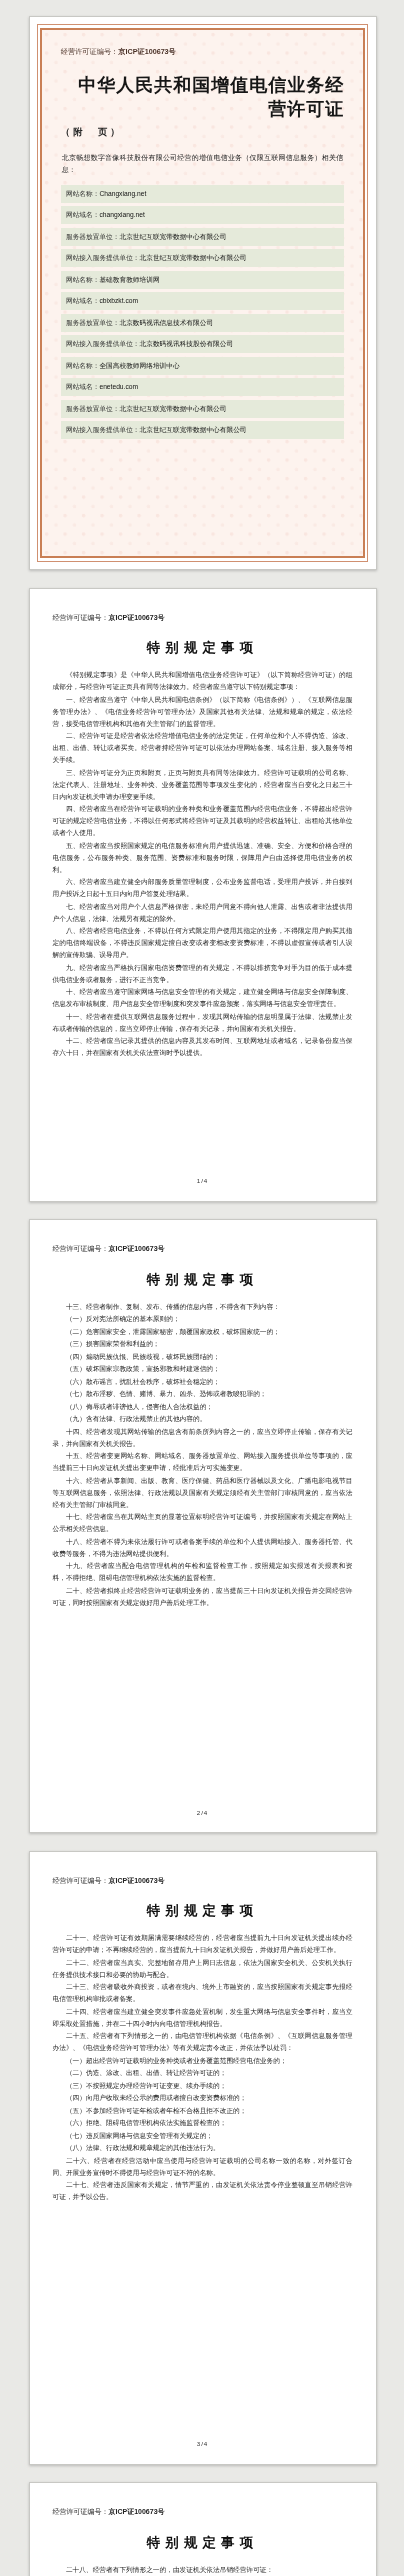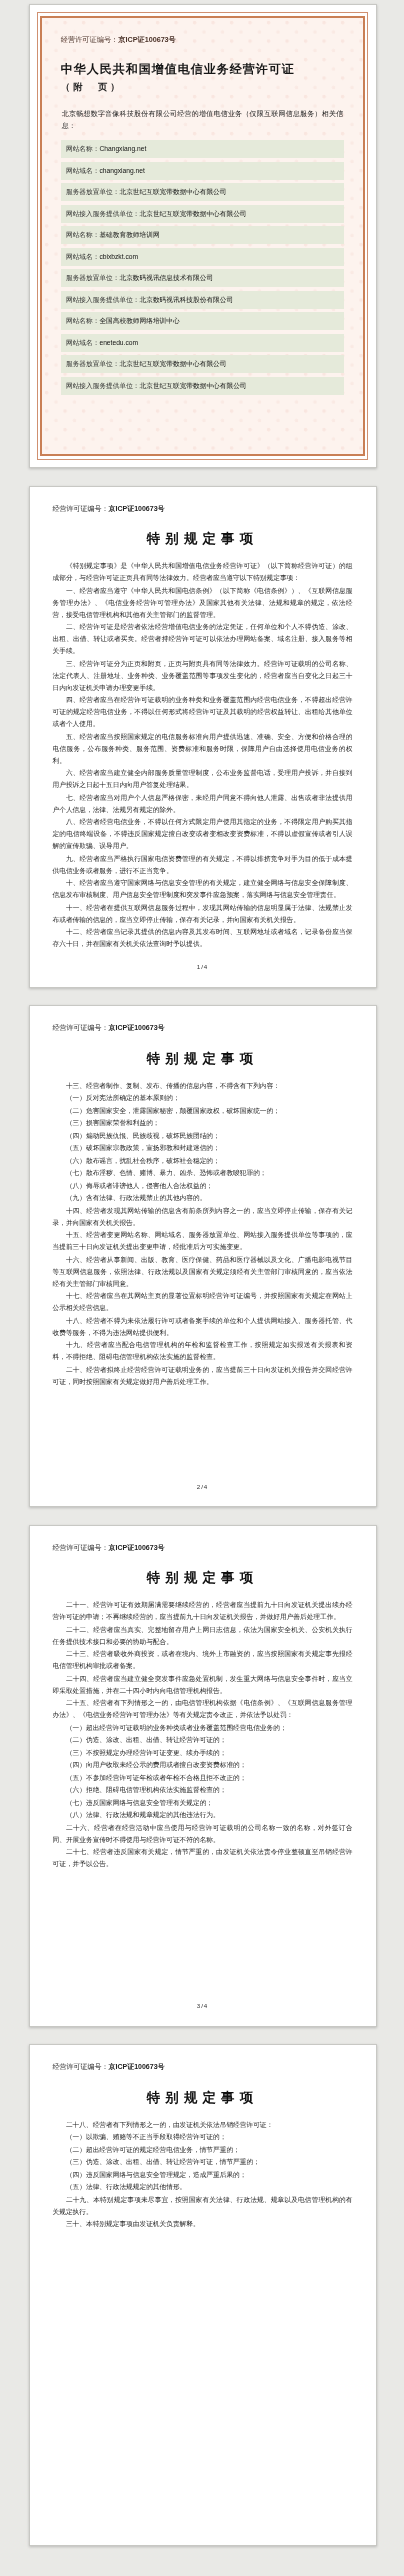--- a/index.html
+++ b/index.html
@@ -14,44 +14,44 @@
     width:348px;
     margin:0 auto 17.5px;
     background:#ffffff;
     border:0.5px solid #c8c8c4;
     box-shadow:0 0.5px 2.6px rgba(0,0,0,.20);
     position:relative;
     box-sizing:border-box;
   }
 
   
-  .cover{height:464px;}
+  .cover{height:554px;margin-top:12px;}
   .frame-outer{
     position:absolute; top:7.2px; left:7.2px; right:7.2px; bottom:7.2px;
     border:1px solid #d09070;
   }
   .frame-inner{
     position:absolute; top:2.6px; left:2.6px; right:2.6px; bottom:2.6px;
     border:2.1px solid #c97f55;
     background-color:#fdf3ee;
     background-image:
       radial-gradient(circle at 4.6px 4.6px, rgba(226,150,135,.14) 1.5px, transparent 2.1px),
       radial-gradient(circle at 14px 14px, rgba(226,150,135,.10) 1.5px, transparent 2.1px);
     background-size:18.5px 18.5px;
     padding:17.5px 18.5px;
     box-sizing:border-box;
     overflow:hidden;
   }
   .cover-no{font-size:7.2px; color:#4a3228; margin-bottom:15.5px;}
   .cover-no .num{font-weight:bold;}
   .cover-title{
     margin:2.1px 0 4.1px;
-    text-align:left;
+    text-align:right;
     font-family:"Liberation Serif","DejaVu Serif",serif;
-    font-size:12px; font-weight:bold; color:#161616;
+    font-size:18px; font-weight:bold; color:#161616;
     letter-spacing:1px; line-height:1.35;
   }
   .cover-sub{
     text-align:left; font-size:9.3px; letter-spacing:3.1px;
     color:#222; margin-bottom:13.4px;
     font-family:"Liberation Serif","DejaVu Serif",serif; font-weight:bold;
   }
   .cover-intro{
     font-size:7px; line-height:1.75; color:#222;
     margin:0 1px 8.2px; text-align:justify;
@@ -60,21 +60,21 @@
   .row{
     background:#e5eada;
     margin-bottom:3.6px;
     padding:4.1px 5.2px;
     font-size:6.7px; line-height:1.45; color:#222;
   }
   .row-label{color:#2e2e2e;}
   .row-value{color:#111;}
 
   
-  .prov{height:502px; padding:17px 23px 36px; box-sizing:border-box;}
+  .prov{height:614px; padding:24px 23px 36px; box-sizing:border-box;}
   .prov-no{font-size:7px; color:#222;}
   .prov-no .num{font-weight:bold;}
   .prov-title{
     margin:16.5px 0 12.4px;
     text-align:center;
     font-family:"Liberation Serif","DejaVu Serif",serif;
     font-size:13.4px; font-weight:bold; letter-spacing:5.2px; color:#111;
   }
   .prov-body{
     font-size:6.7px; line-height:12px; color:#1b1b1b;

